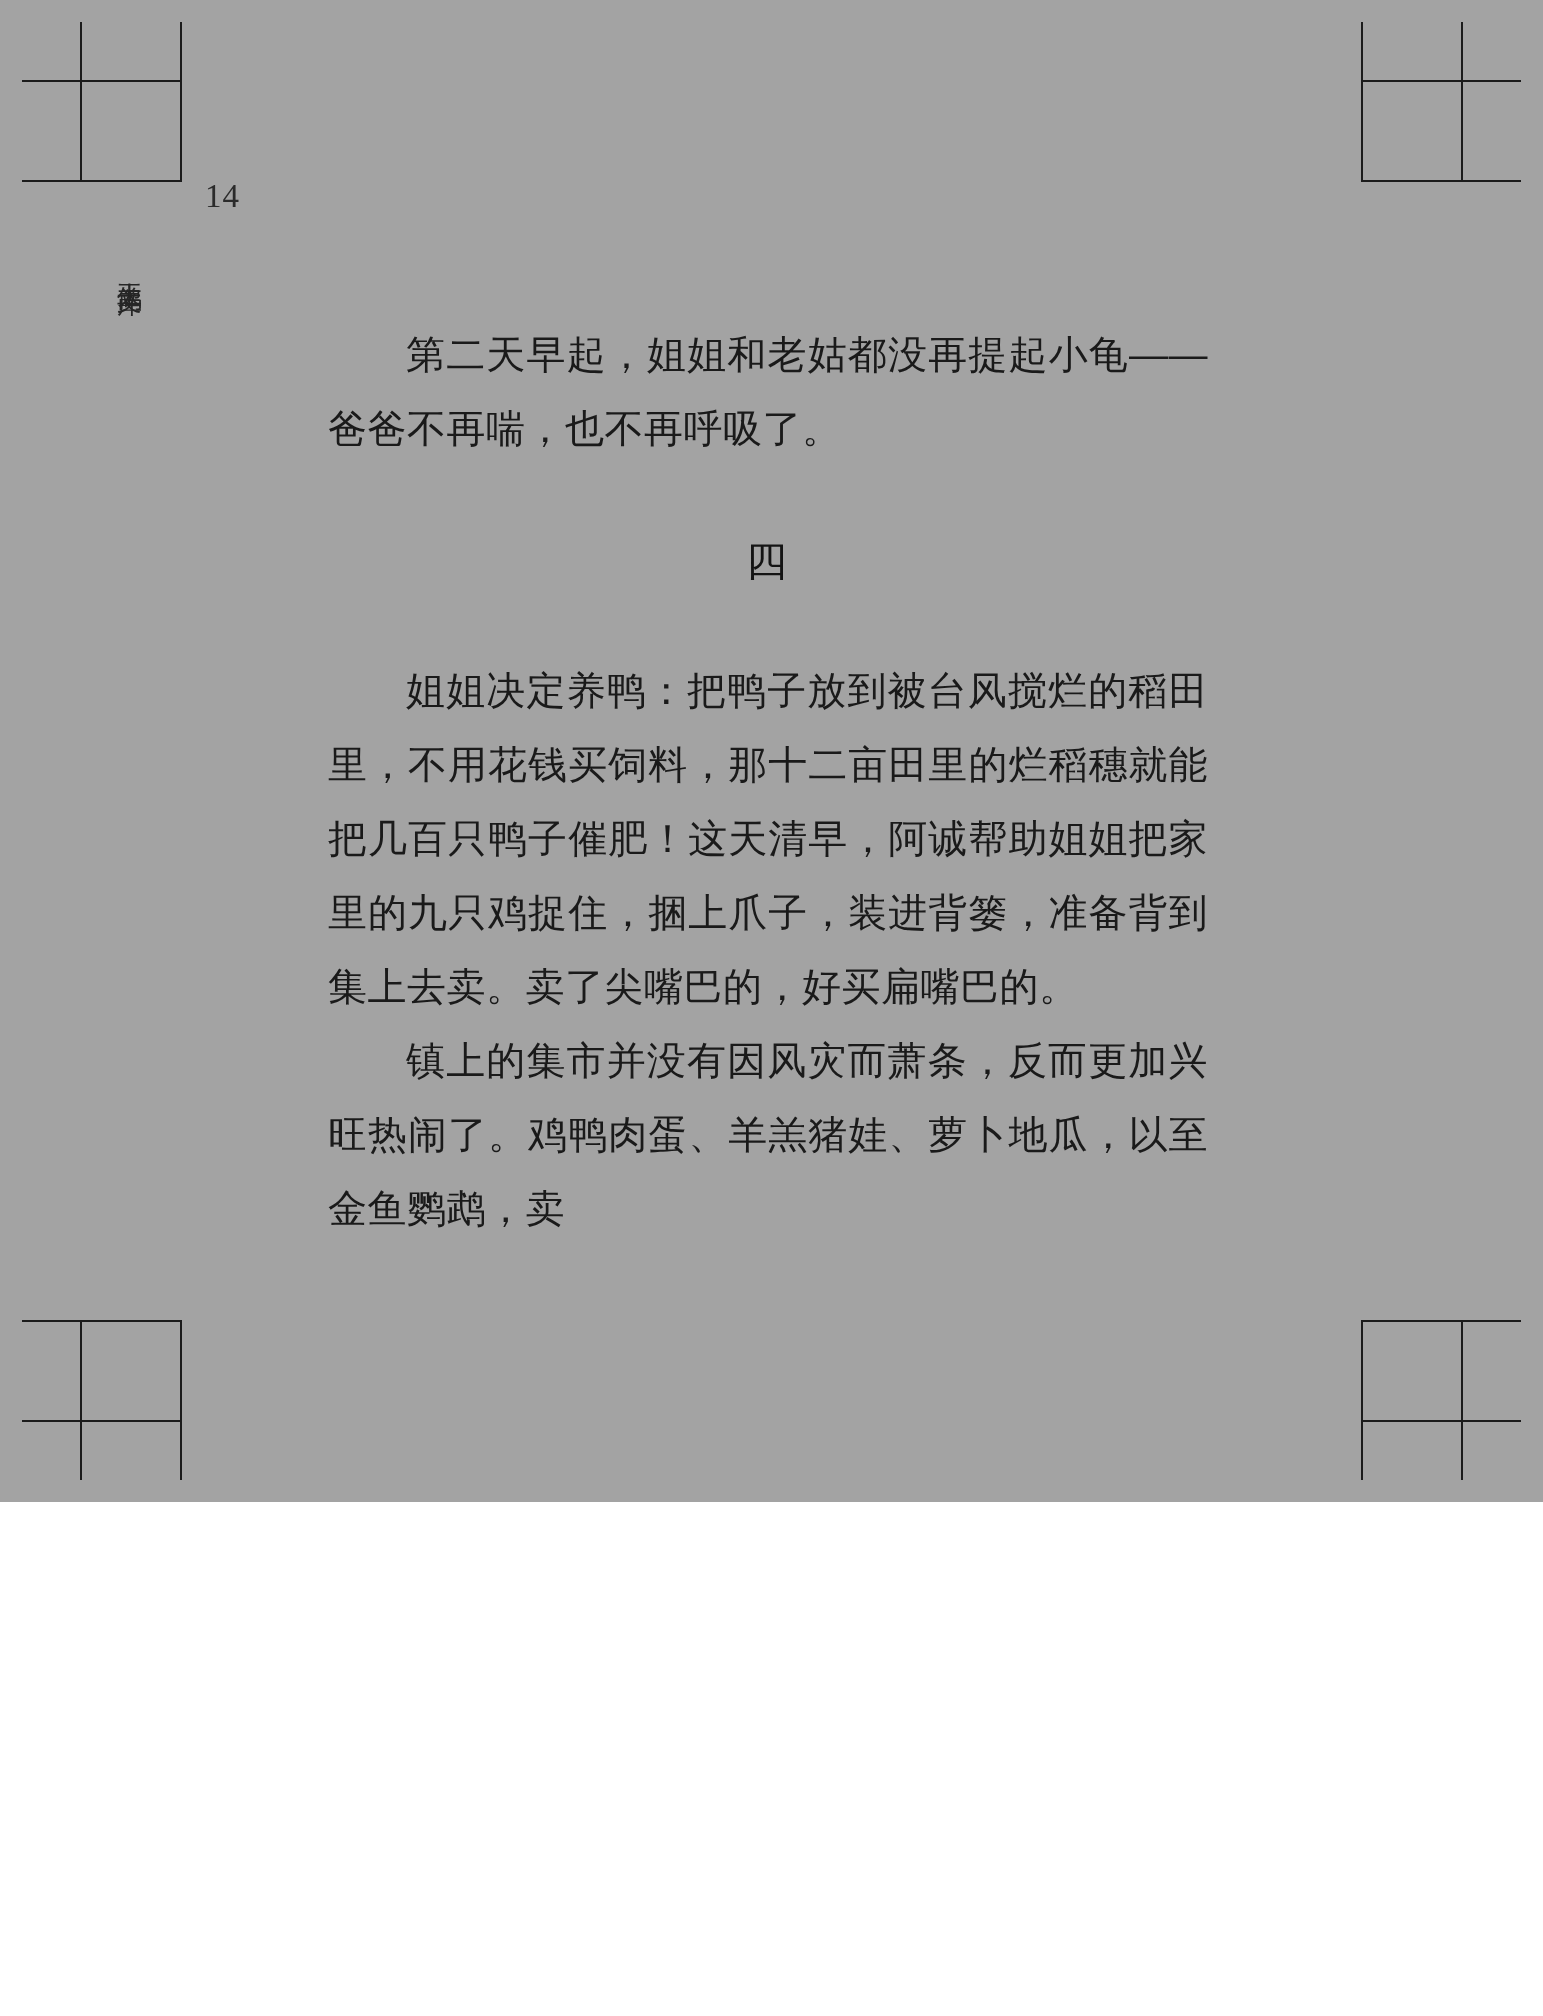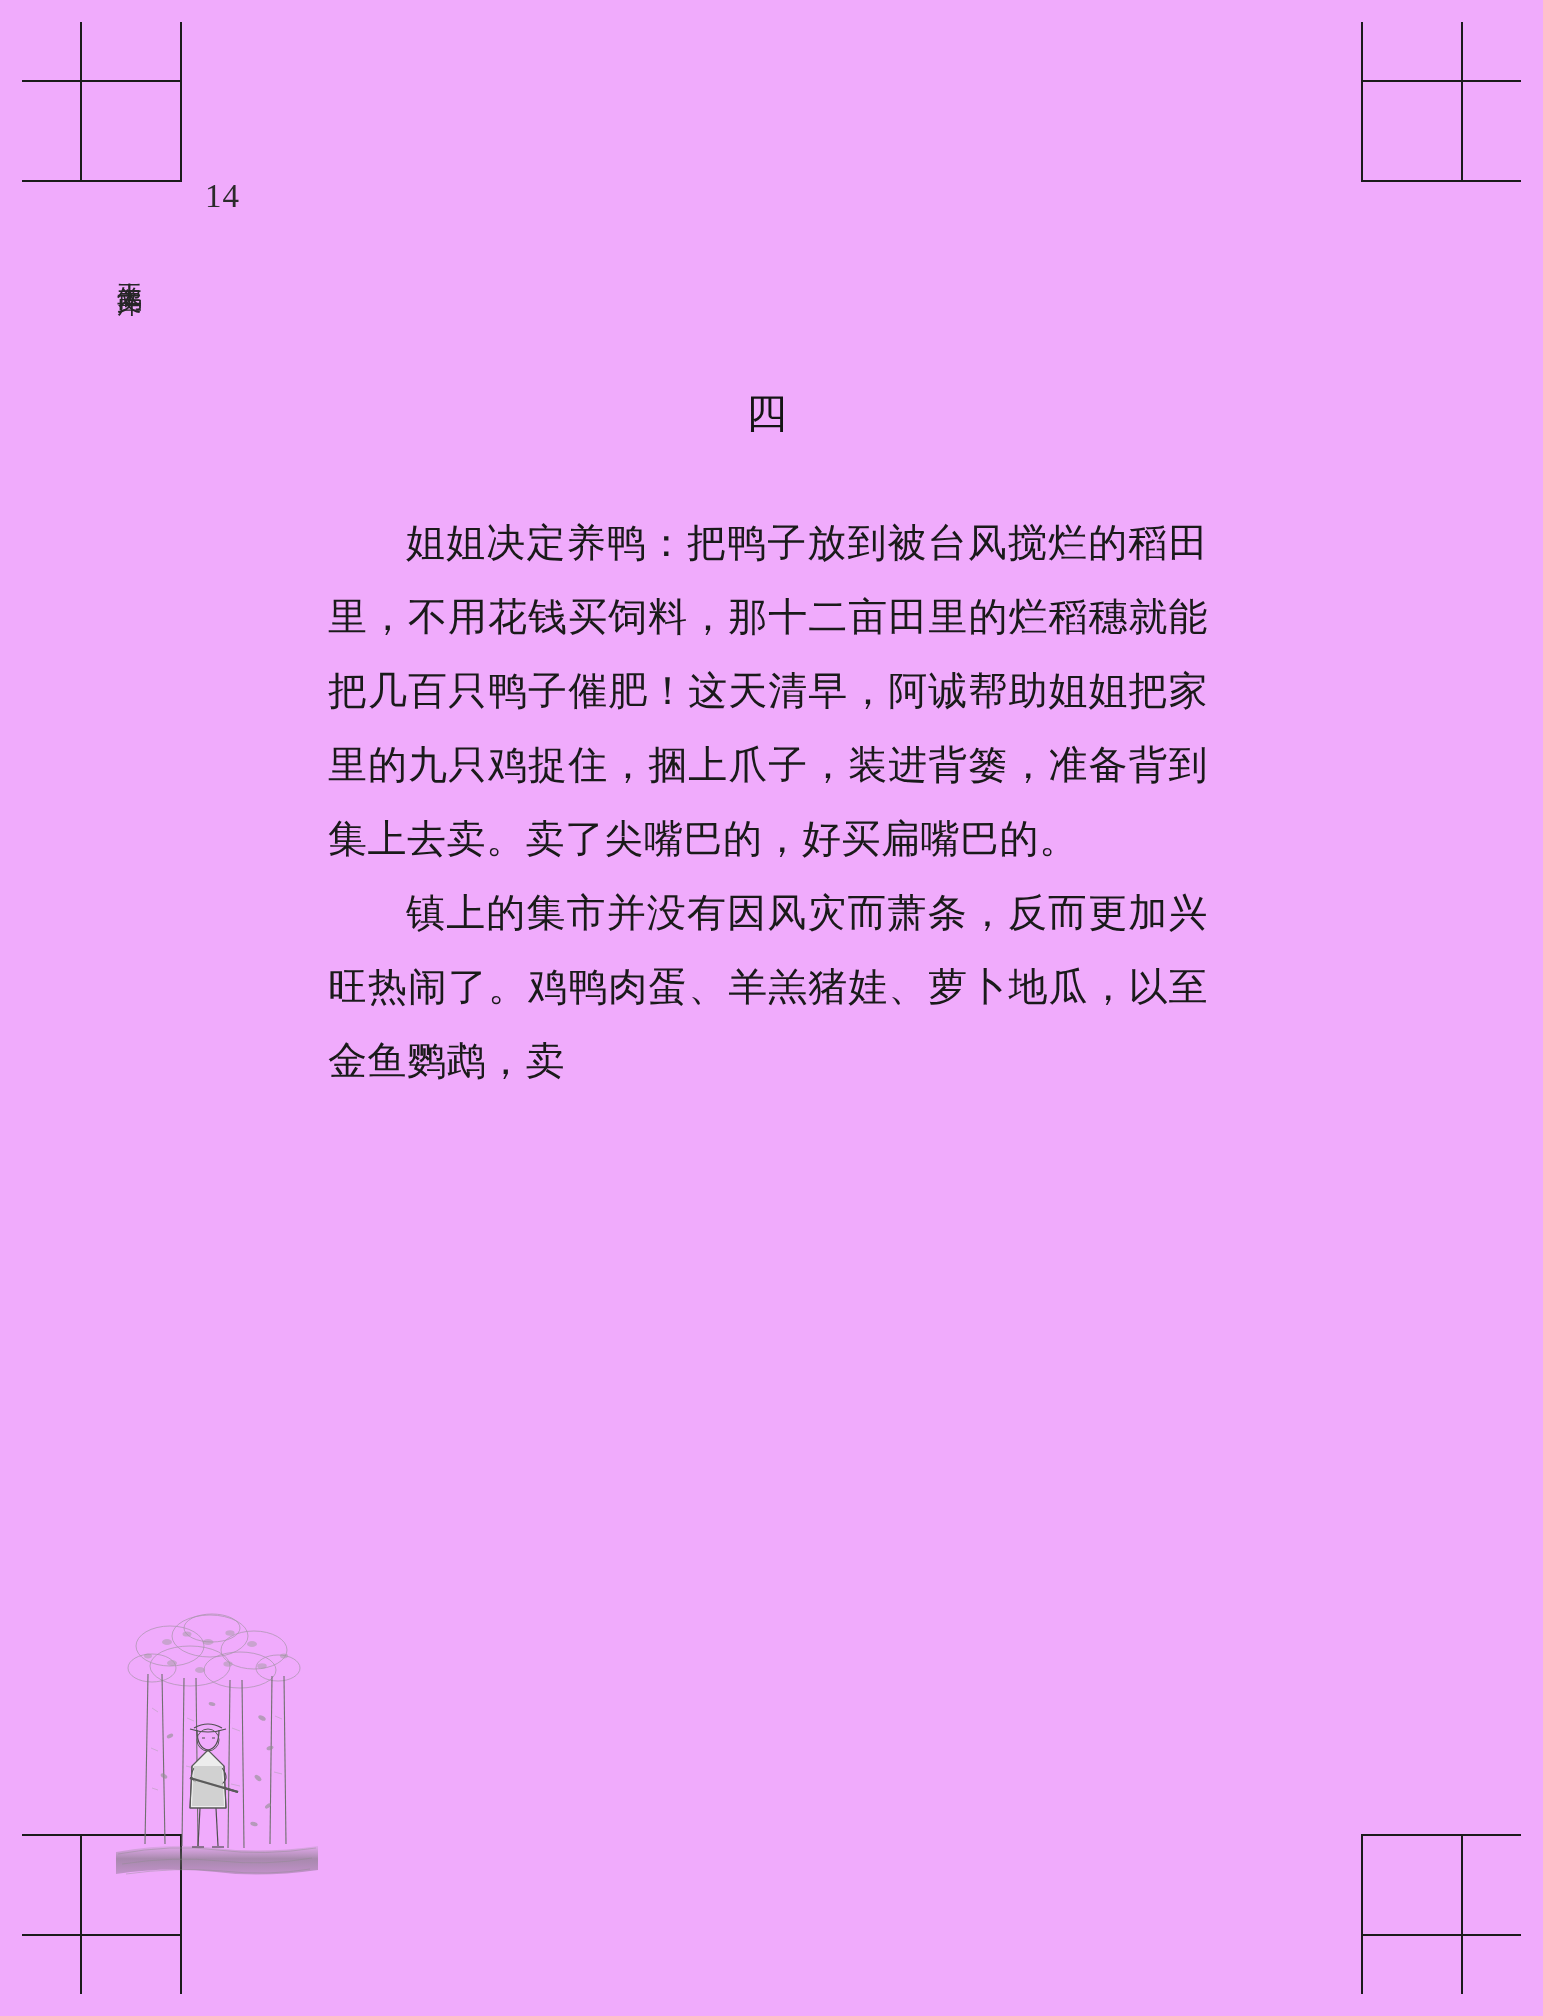--- a/index.html
+++ b/index.html
@@ -7,22 +7,22 @@
     padding: 0;
     background: #ffffff;
   }
   body {
     font-family: "Liberation Sans", "DejaVu Sans", sans-serif;
   }
 
   #page {
     position: relative;
     width: 1543px;
-    height: 2016px;
-    background: #f0abfc;
+    height: 1502px;
+    background: #a3a3a3;
     overflow: hidden;
   }
 
   
   .crop {
     position: absolute;
     pointer-events: none;
   }
   .crop .h {
     position: absolute;
@@ -157,20 +157,21 @@
     <div class="v v1"></div>
       <div class="h h1"></div>
     <div class="v v2"></div>
       <div class="h h2"></div>
   </div>
 
   <div class="folio">14</div>
   <div class="series-label">大王鸽文库</div>
 
   <div class="column">
+    <p class="para">第二天早起，姐姐和老姑都没再提起小龟——爸爸不再喘，也不再呼吸了。</p>
 
     <div class="section-heading">四</div>
 
     <p class="para">姐姐决定养鸭：把鸭子放到被台风搅烂的稻田里，不用花钱买饲料，那十二亩田里的烂稻穗就能把几百只鸭子催肥！这天清早，阿诚帮助姐姐把家里的九只鸡捉住，捆上爪子，装进背篓，准备背到集上去卖。卖了尖嘴巴的，好买扁嘴巴的。</p>
     <p class="para">镇上的集市并没有因风灾而萧条，反而更加兴旺热闹了。鸡鸭肉蛋、羊羔猪娃、萝卜地瓜，以至金鱼鹦鹉，卖</p>
   </div>
 
   <div class="illustration">
     <svg viewBox="0 0 210 300" width="210" height="300" xmlns="http://www.w3.org/2000/svg">
       <defs>

